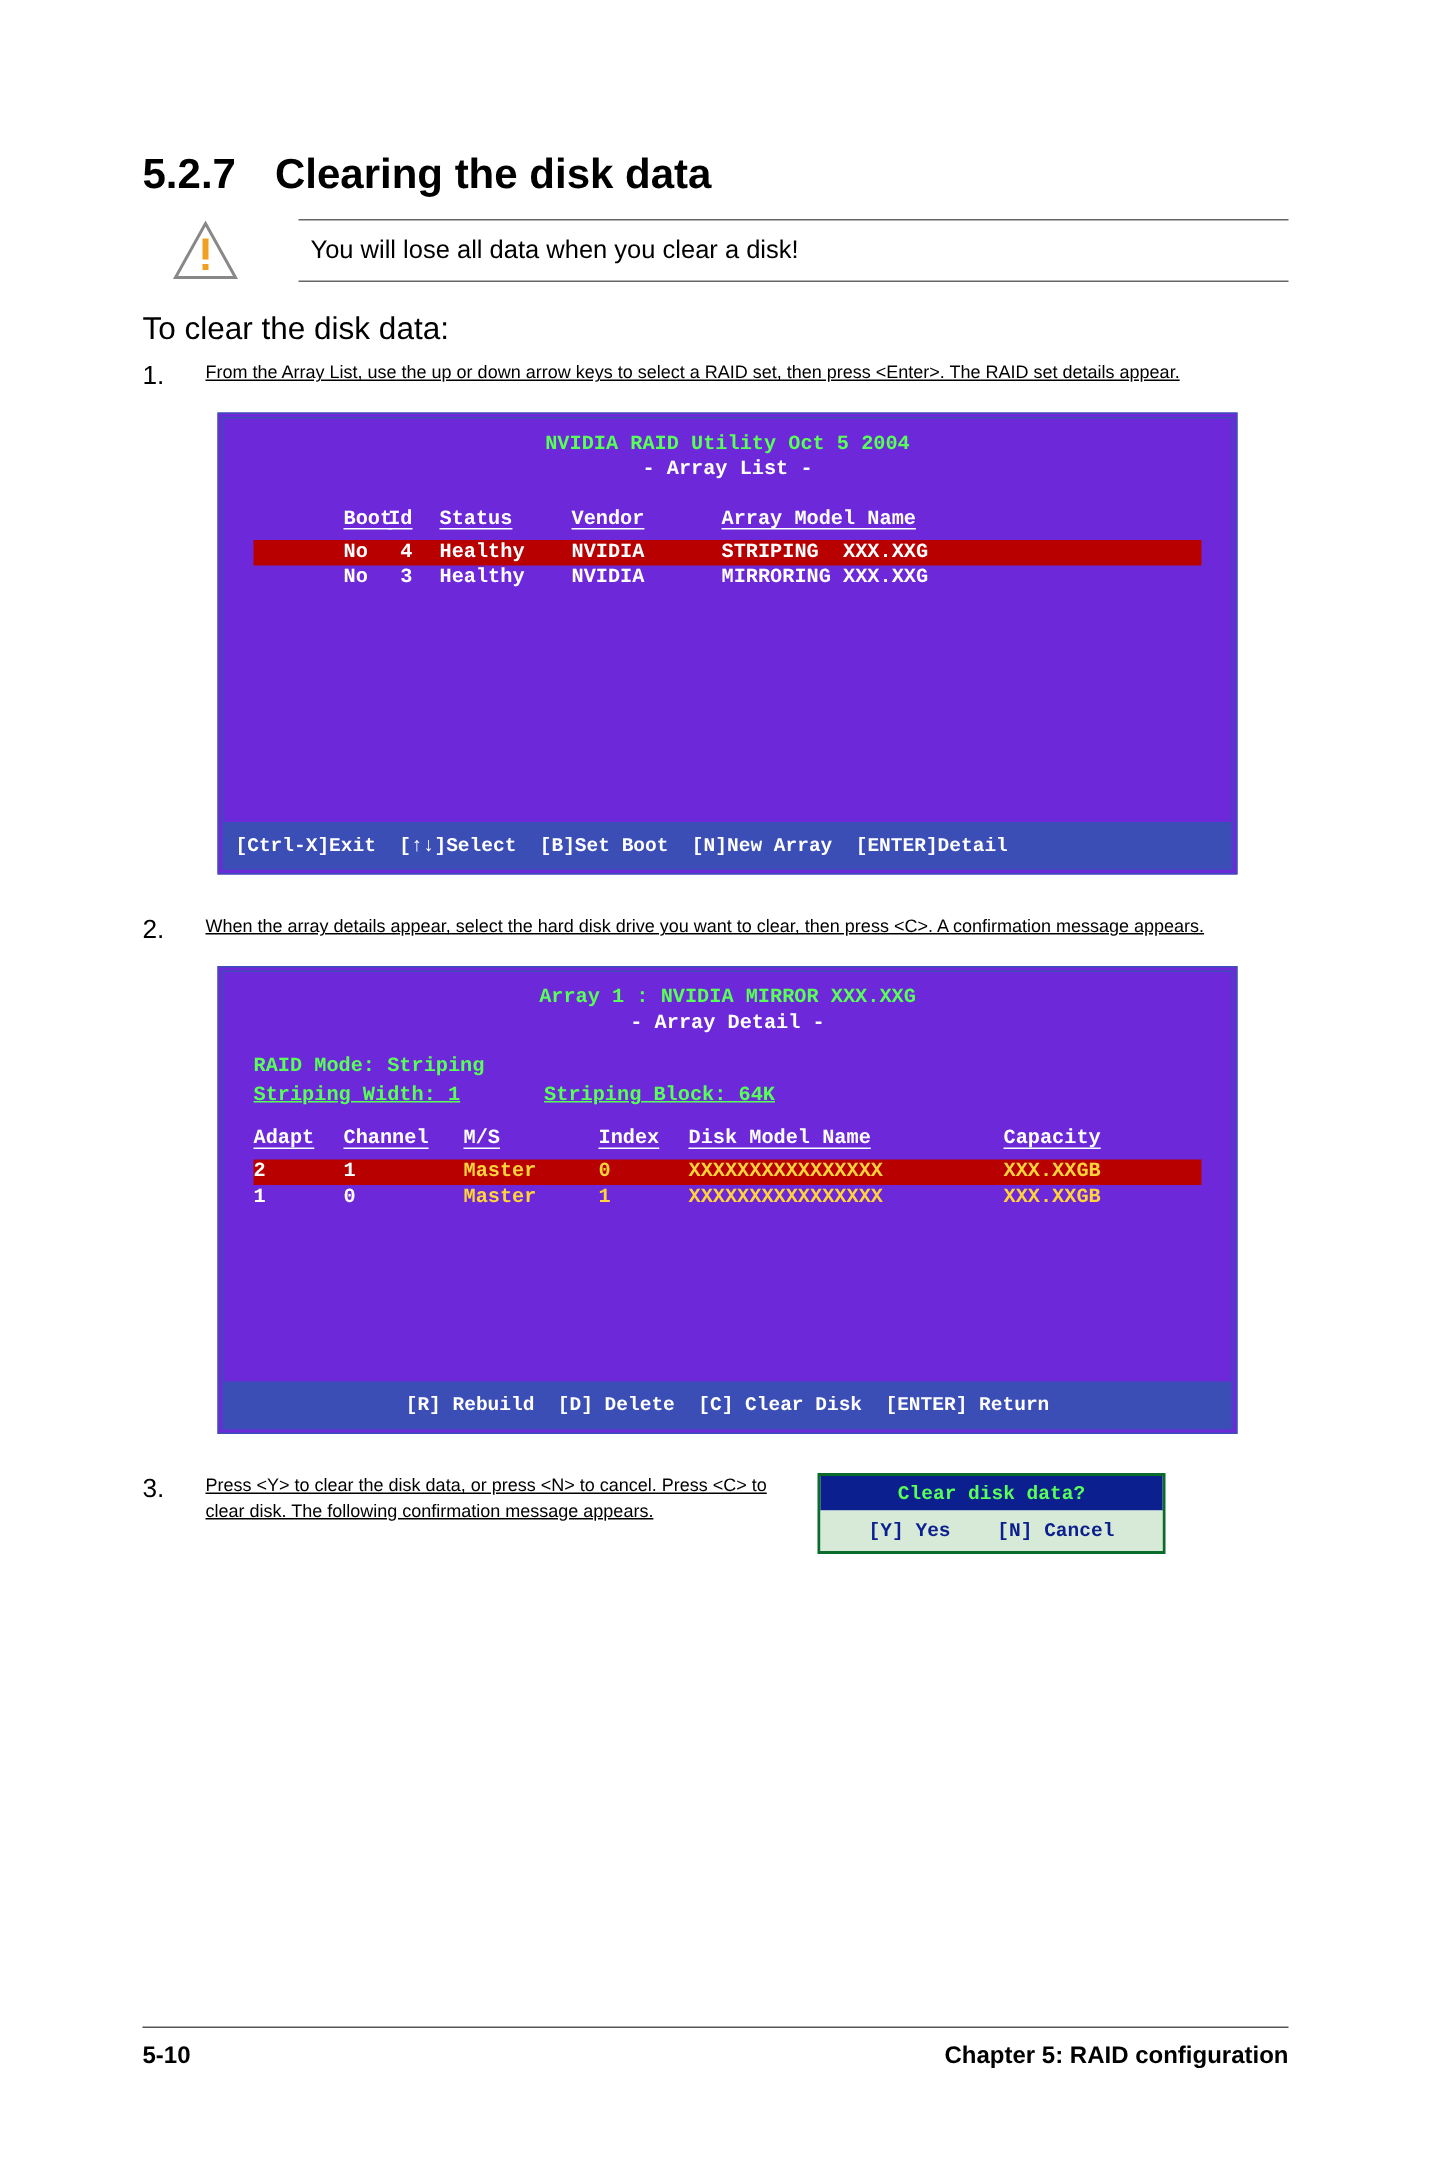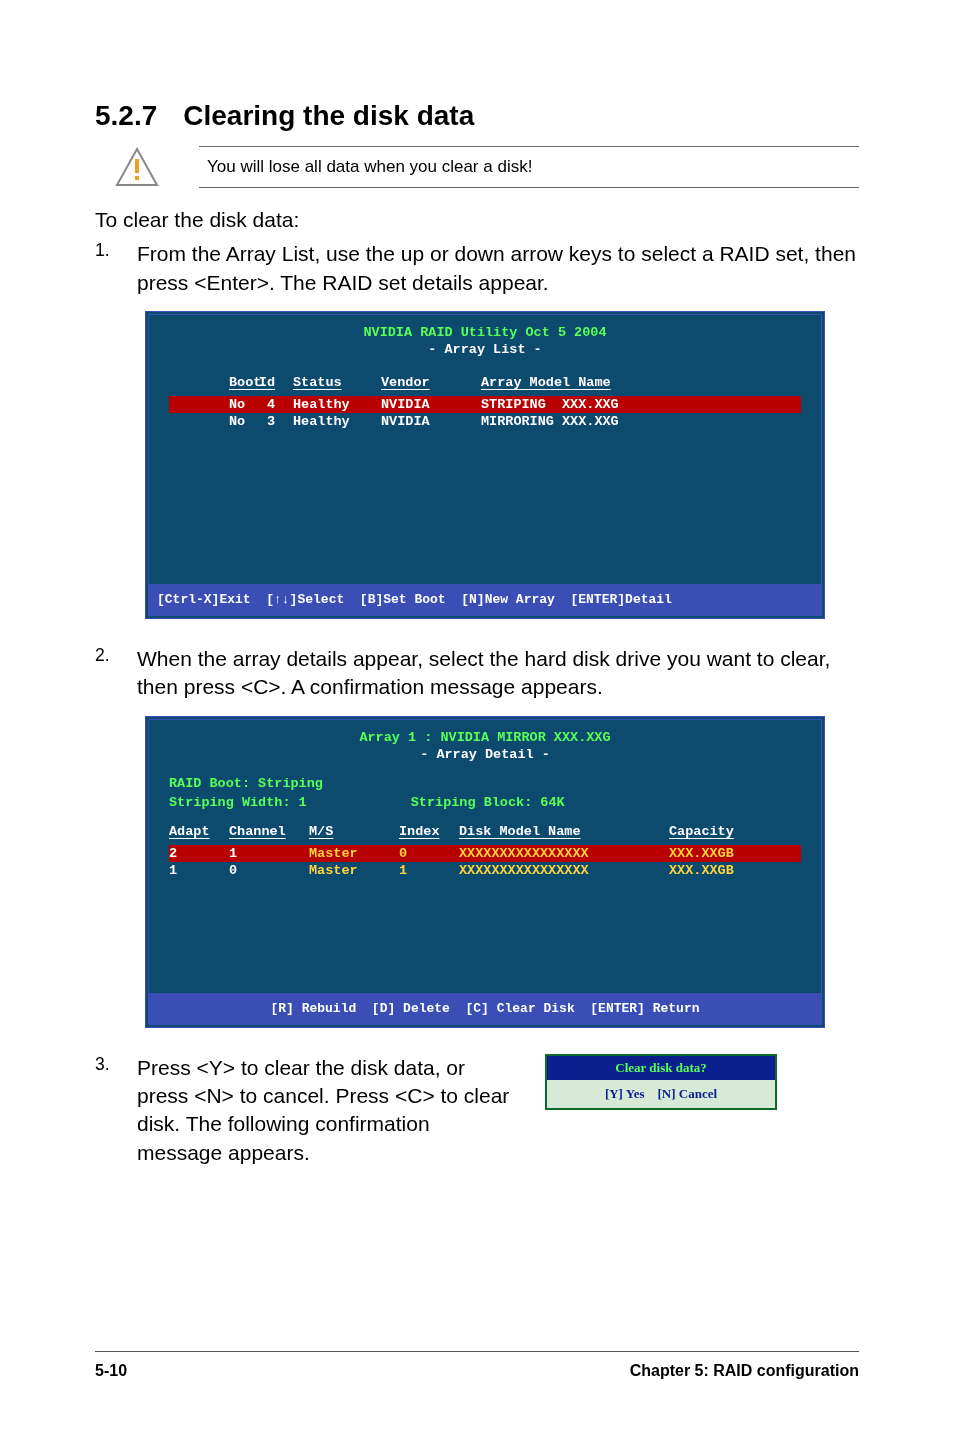--- a/index.html
+++ b/index.html
@@ -49,28 +49,29 @@
     display: flex;
     gap: 20px;
     margin-bottom: 10px;
   }
   .num-item .num {
     flex: 0 0 22px;
     font-size: 17.5px;
   }
   .num-item .txt {
     flex: 1;
-    font-size: 21px;
+    font-size: 12px;
     line-height: 1.35;
+    text-decoration: underline;
   }
   .bios-box {
     margin: 14px 0 26px 50px;
     width: 680px;
     border: 4px double #3a4eb5;
-    background: #0c4a6e;
+    background: #6d28d9;
     color: #fff;
     font-family: "Courier New", Courier, monospace;
     font-size: 13.5px;
     font-weight: 700;
     position: relative;
   }
   .bios-title {
     text-align: center;
     padding: 10px 0 2px 0;
     color: #58ff58;
@@ -115,21 +116,21 @@
   .yellow { color: #ffd43b; }
 
   .step3-wrap {
     display: flex;
     gap: 28px;
     align-items: flex-start;
   }
   .confirm-box {
     width: 232px;
     border: 2px solid #0b6b2b;
-    font-family: Liberation Serif, serif;
+    font-family: Liberation Mono, monospace;
     font-size: 13px;
     font-weight: 700;
   }
   .confirm-head {
     background: #0b1f8e;
     color: #58ff58;
     text-align: center;
     padding: 4px 0;
   }
   .confirm-body {
@@ -209,22 +210,22 @@
 </div>
 
 <div class="num-item">
   <div class="num">2.</div>
   <div class="txt">When the array details appear, select the hard disk drive you want to clear, then press &lt;C&gt;. A confirmation message appears.</div>
 </div>
 
 <div class="bios-box">
   <div class="bios-title">Array 1 : NVIDIA MIRROR  XXX.XXG</div>
   <div class="bios-sub">- Array Detail -</div>
-  <div class="bios-info-line">RAID Boot: Striping</div>
-  <div class="bios-info-line" style="display:flex; gap:104px;">
+  <div class="bios-info-line">RAID Mode: Striping</div>
+  <div class="bios-info-line" style="display:flex; gap:56px;text-decoration:underline;">
     <span>Striping Width: 1</span>
     <span>Striping Block: 64K</span>
   </div>
   <div class="bios-headers" style="padding-top:14px;">
     <span class="c-adapt u">Adapt</span>
     <span class="c-chan u">Channel</span>
     <span class="c-ms u">M/S</span>
     <span class="c-idx u">Index</span>
     <span class="c-disk u">Disk Model Name</span>
     <span class="c-cap u">Capacity</span>

